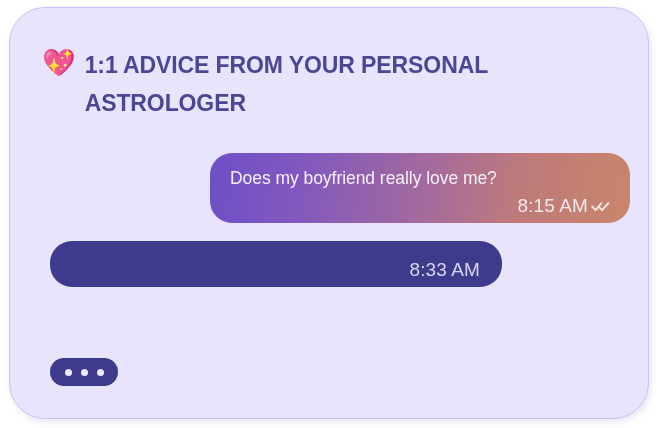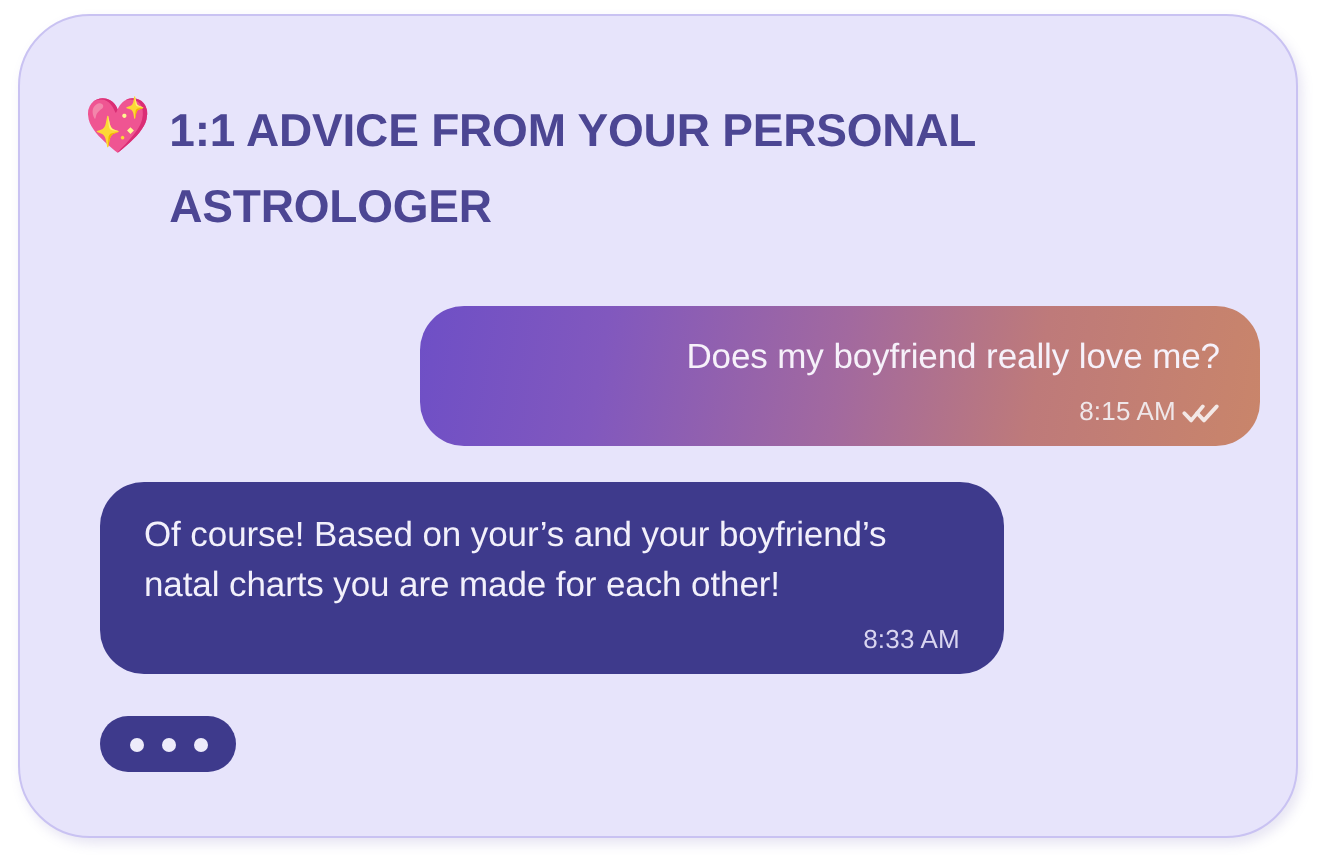--- a/index.html
+++ b/index.html
@@ -93,21 +93,20 @@
     padding: 13px 20px 8px 20px;
     background: linear-gradient(100deg,
                  #6E4FC6 0%,
                  #8158BE 22%,
                  #A2699F 50%,
                  #BE7A7A 73%,
                  #C9856A 100%);
   }
   .bubble-out .bubble-text {
     color: #F6F1FA;
-    text-align: right;
   }
 
   
   .bubble-in {
     left: 40px;
     top: 93px;
     width: 452px;
     padding: 14px 22px 8px 22px;
     background: #3E3A8C;
   }
@@ -122,21 +121,21 @@
 
   .meta-row {
     display: flex;
     align-items: center;
     justify-content: flex-end;
     gap: 3px;
     margin-top: 6px;
     height: 18px;
   }
   .timestamp {
-    font-size: 13px;
+    font-size: 19px;
     line-height: 18px;
     color: #EFE7E9;
     letter-spacing: 0.1px;
     text-align: center;
   }
   .bubble-in .timestamp {
     color: #D9D5F0;
   }
   .ticks {
     display: block;
@@ -187,22 +186,20 @@
         <div class="meta-row">
           <span class="timestamp">8:15 AM</span>
           <svg class="ticks" viewBox="0 0 19 13">
             <path d="M1.2 6.6 L4.6 10.2 L10.4 3.2" fill="none" stroke="#F3E8E6" stroke-width="1.9" stroke-linecap="round" stroke-linejoin="round"></path>
             <path d="M7.6 6.6 L11.0 10.2 L17.4 3.2" fill="none" stroke="#F3E8E6" stroke-width="1.9" stroke-linecap="round" stroke-linejoin="round"></path>
           </svg>
         </div>
       </div>
 
       <div class="bubble bubble-in">
-        <p class="bubble-text">Of course! Based on your’s and your boyfriend’s
-natal charts you are made for each other!</p>
         <div class="meta-row">
           <span class="timestamp">8:33 AM</span>
         </div>
       </div>
 
       <div class="typing-pill">
         <span class="typing-dot"></span>
         <span class="typing-dot"></span>
         <span class="typing-dot"></span>
       </div>

